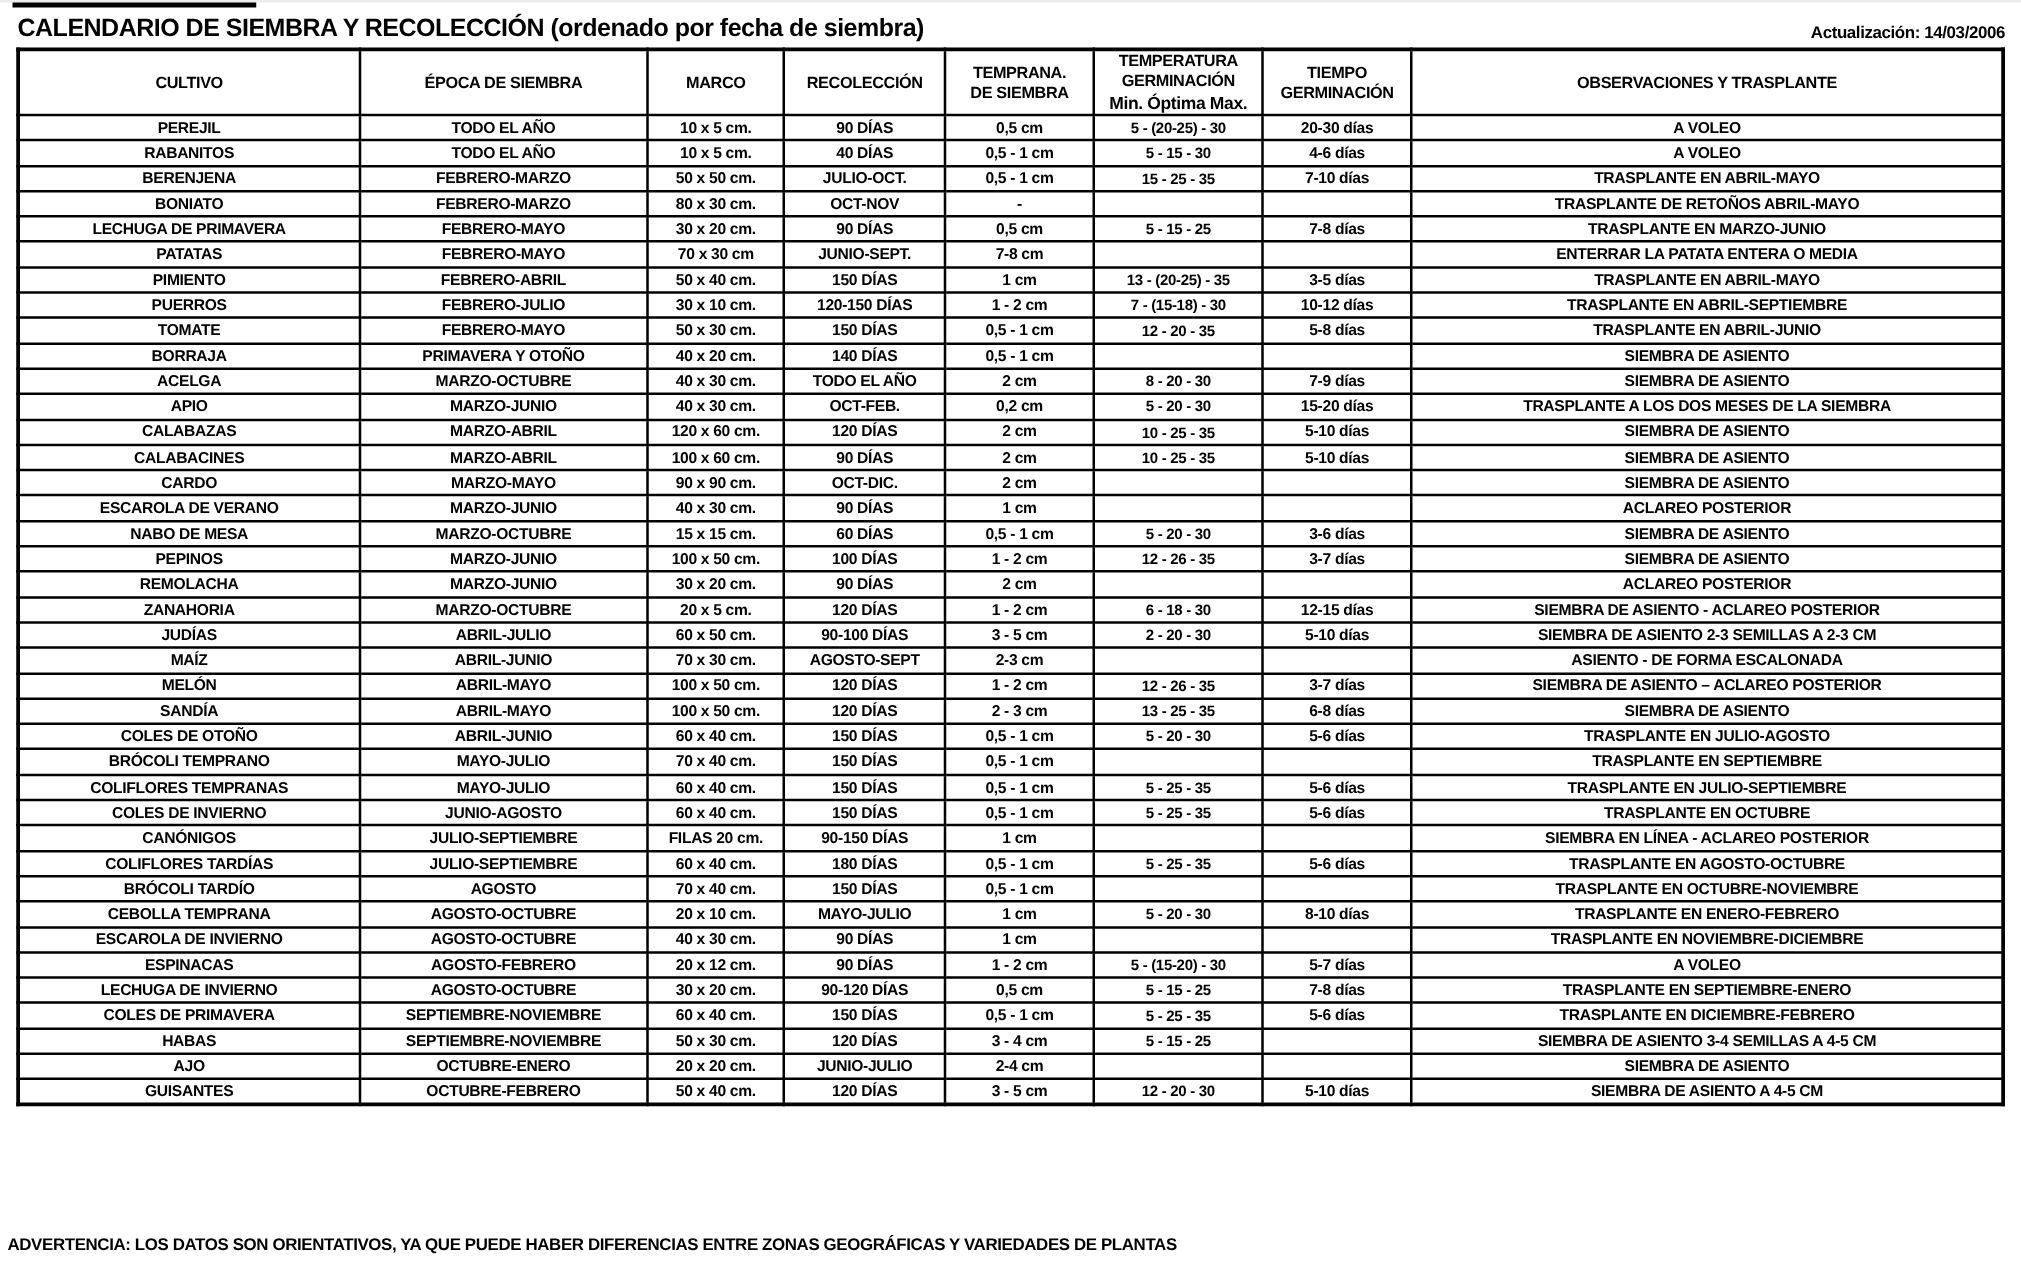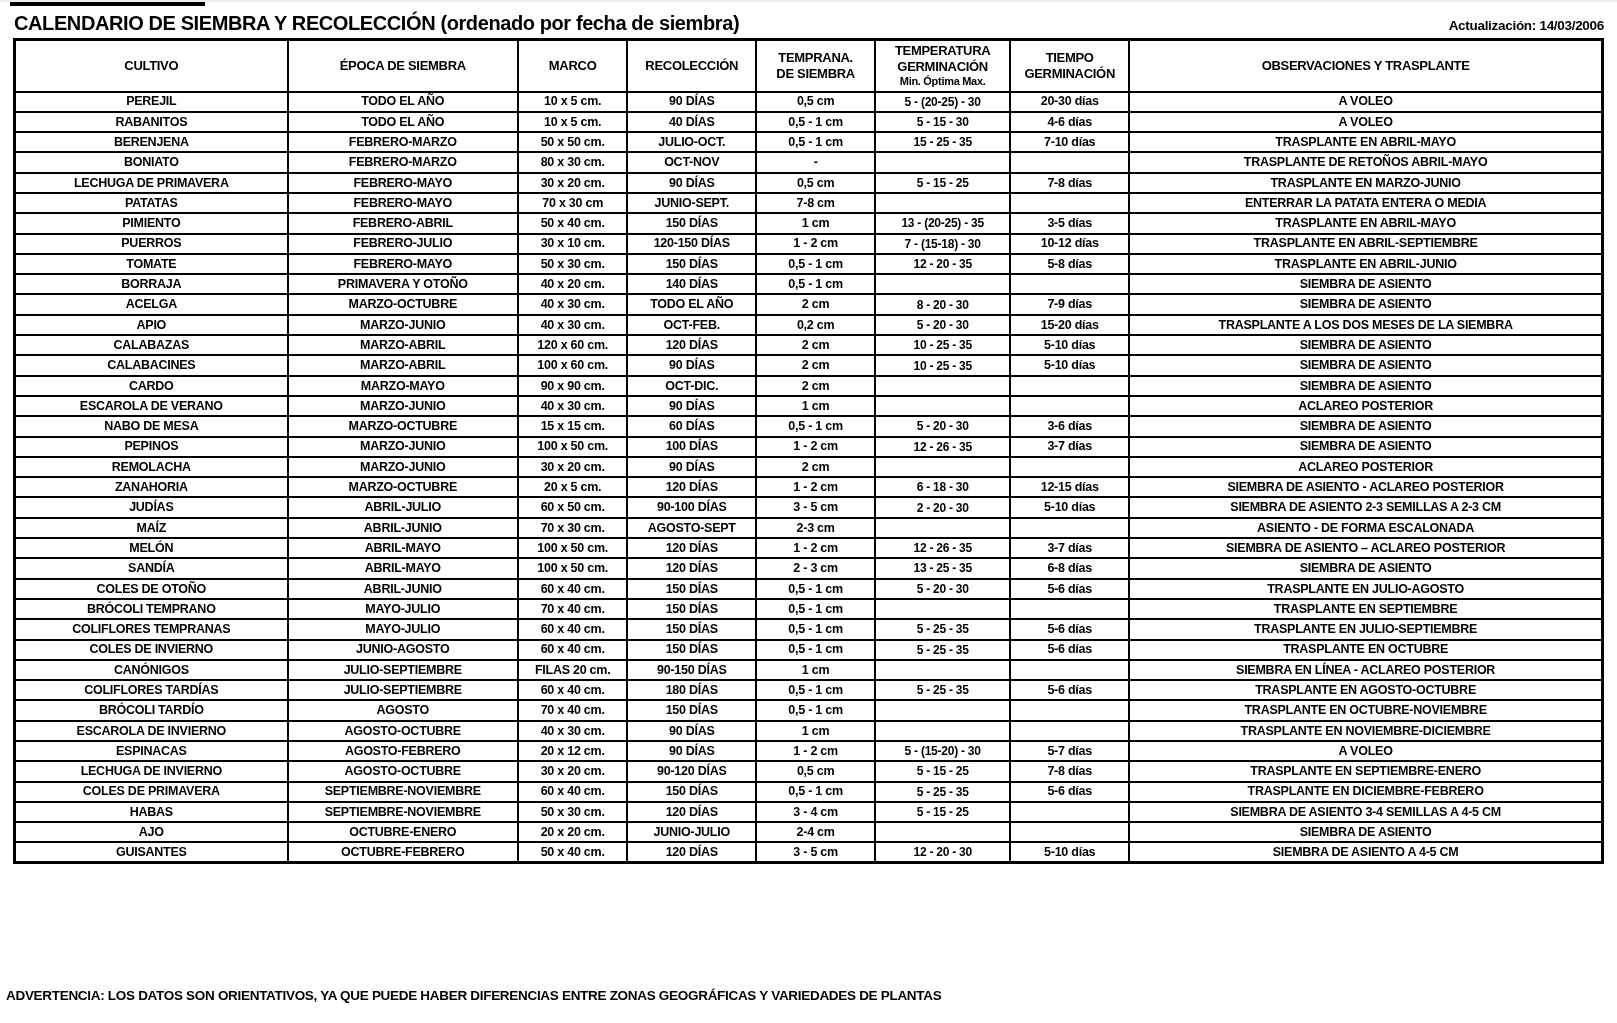--- a/index.html
+++ b/index.html
@@ -52,21 +52,21 @@
     white-space: nowrap;
     overflow: hidden;
   }
   thead tr { height: 52px; }
   thead th {
     font-size: 13px;
     letter-spacing: -0.3px;
     border-bottom: 3px solid #000;
     line-height: 1.25;
   }
-  thead th .th-note { font-size: 11px; }
+  thead th .th-note { font-size: 14px; }
   tbody tr { height: 20.3px; padding-left: 46px; }
   tbody td {
     font-size: 12.5px;
     letter-spacing: -0.25px;
     line-height: 1;
   }
   td.c-temp { font-size: 12px; }
 
   .warning {
     position: absolute; top: 988px; left: 6px;
@@ -455,20 +455,30 @@
           <td>BRÓCOLI TARDÍO</td>
           <td>AGOSTO</td>
           <td>70 x 40 cm.</td>
           <td>150 DÍAS</td>
           <td>0,5 - 1 cm</td>
           <td class="c-temp"></td>
           <td></td>
           <td>TRASPLANTE EN OCTUBRE-NOVIEMBRE</td>
         </tr>
 
+        <tr>
+          <td>CEBOLLA TEMPRANA</td>
+          <td>AGOSTO-OCTUBRE</td>
+          <td>20 x 10 cm.</td>
+          <td>MAYO-JULIO</td>
+          <td>1 cm</td>
+          <td class="c-temp">5 - 20 - 30</td>
+          <td>8-10 días</td>
+          <td>TRASPLANTE EN ENERO-FEBRERO</td>
+        </tr>
 
         <tr>
           <td>ESCAROLA DE INVIERNO</td>
           <td>AGOSTO-OCTUBRE</td>
           <td>40 x 30 cm.</td>
           <td>90 DÍAS</td>
           <td>1 cm</td>
           <td class="c-temp"></td>
           <td></td>
           <td>TRASPLANTE EN NOVIEMBRE-DICIEMBRE</td>

